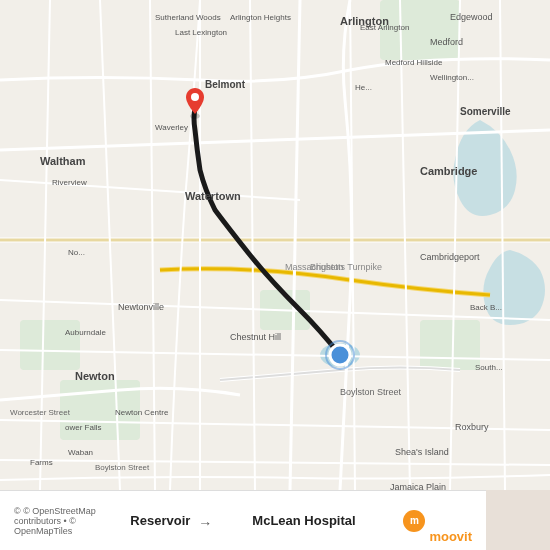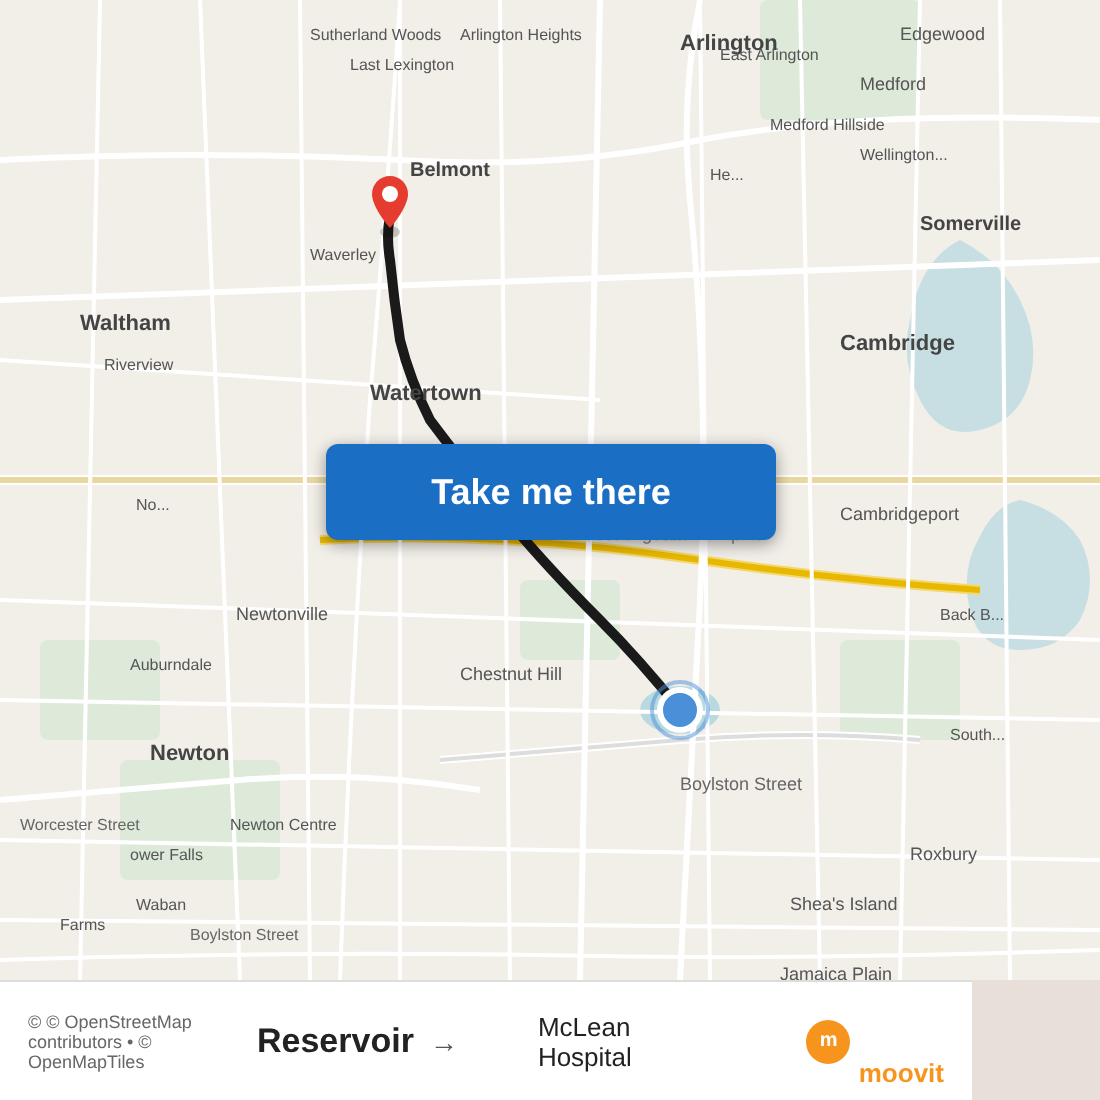--- a/index.html
+++ b/index.html
@@ -76,33 +76,33 @@
 
     #route-info {
       display: flex;
       align-items: center;
       gap: 8px;
       flex: 2;
       justify-content: center;
     }
 
     .route-from {
-      font-size: 17px;
+      font-size: 13px;
       font-weight: 600;
       color: #222;
     }
 
     .route-arrow {
       font-size: 14px;
       color: #555;
     }
 
     .route-to {
       font-size: 13px;
-      font-weight: 400;
+      font-weight: 700;
       color: #222;
       margin-left: 32px;
     }
 
     #moovit-logo {
       display: flex;
       align-items: center;
       gap: 4px;
       flex: 1;
       justify-content: flex-end;
@@ -225,21 +225,20 @@
     <circle cx="340" cy="355" r="10" fill="#4a90d9" stroke="white" stroke-width="3"></circle>
     <circle cx="340" cy="355" r="14" fill="none" stroke="#4a90d9" stroke-width="2" opacity="0.5"></circle>
 
     <g transform="translate(186, 88)">
       <ellipse cx="9" cy="28" rx="5" ry="3" fill="rgba(0,0,0,0.2)"></ellipse>
       <path d="M9 0 C4 0 0 4 0 9 C0 16 9 26 9 26 C9 26 18 16 18 9 C18 4 14 0 9 0Z" fill="#e63c2f"></path>
       <circle cx="9" cy="9" r="4" fill="white"></circle>
     </g>
   </svg>
 
-  <button id="take-me-there-btn" style="background: rgb(26, 110, 196); color: rgb(255, 255, 255);">Take me there</button>
 </div>
 
 <div id="bottom-bar">
   <div id="attribution">
     <span>©</span>
     <span>© OpenStreetMap contributors • © OpenMapTiles</span>
   </div>
 
   <div id="route-info">
     <span class="route-from">Reservoir</span>

